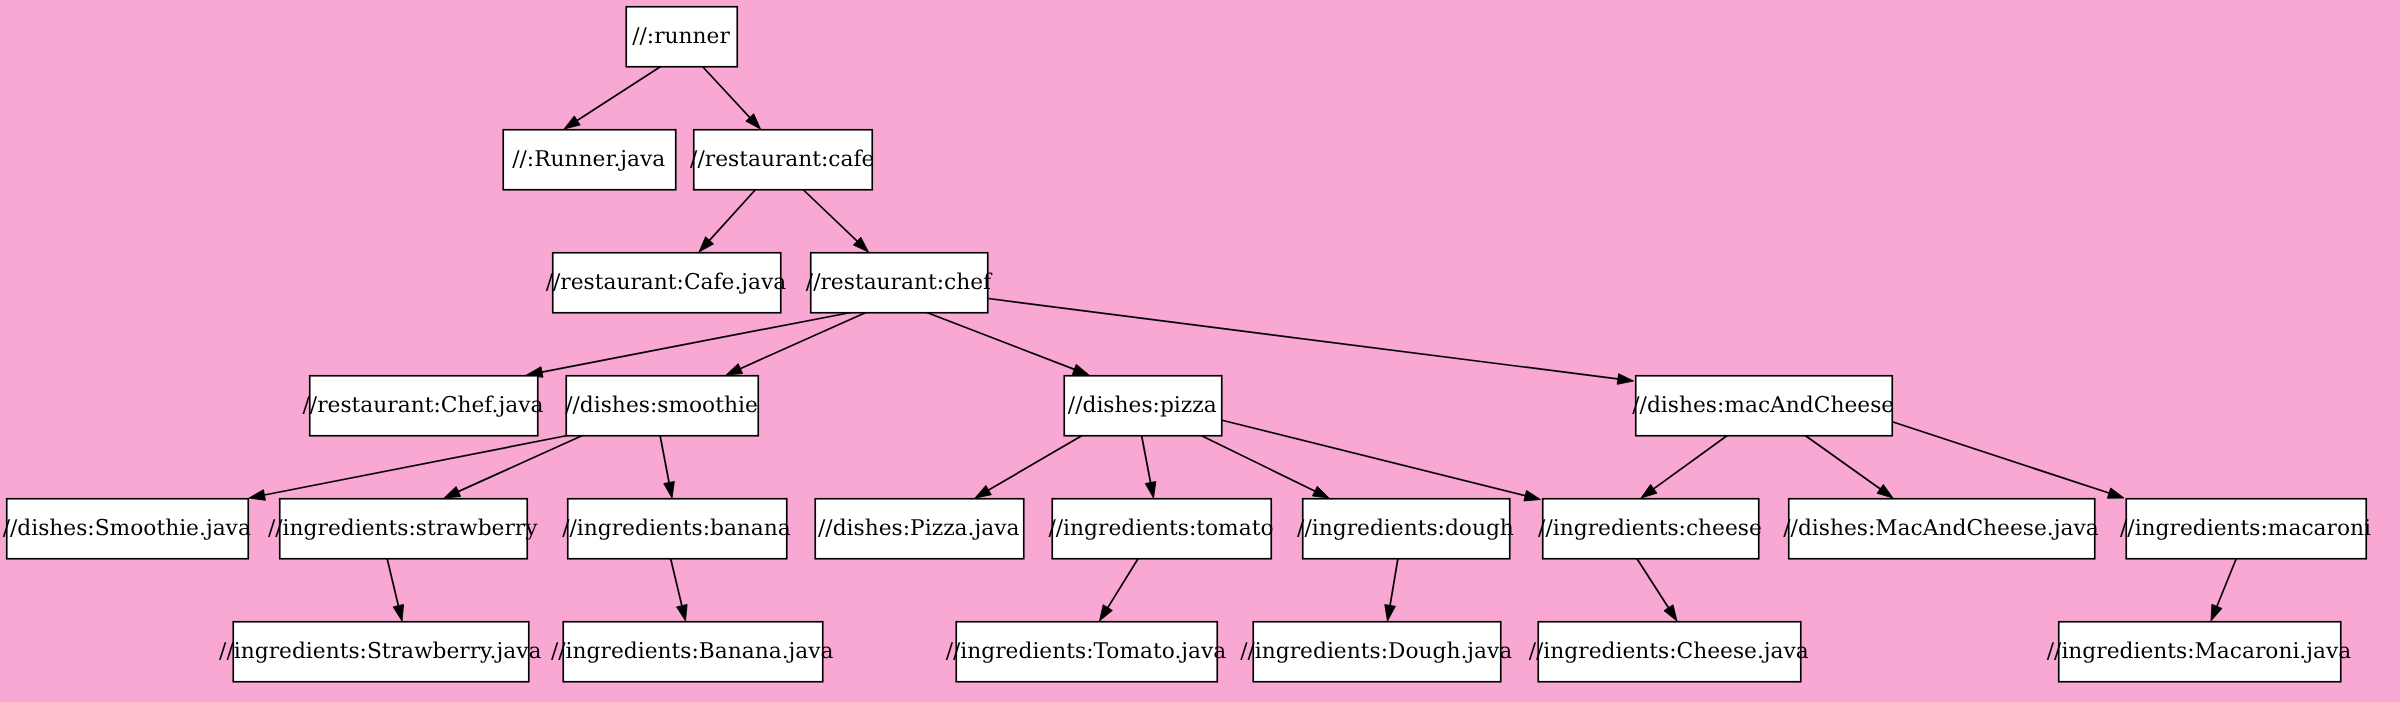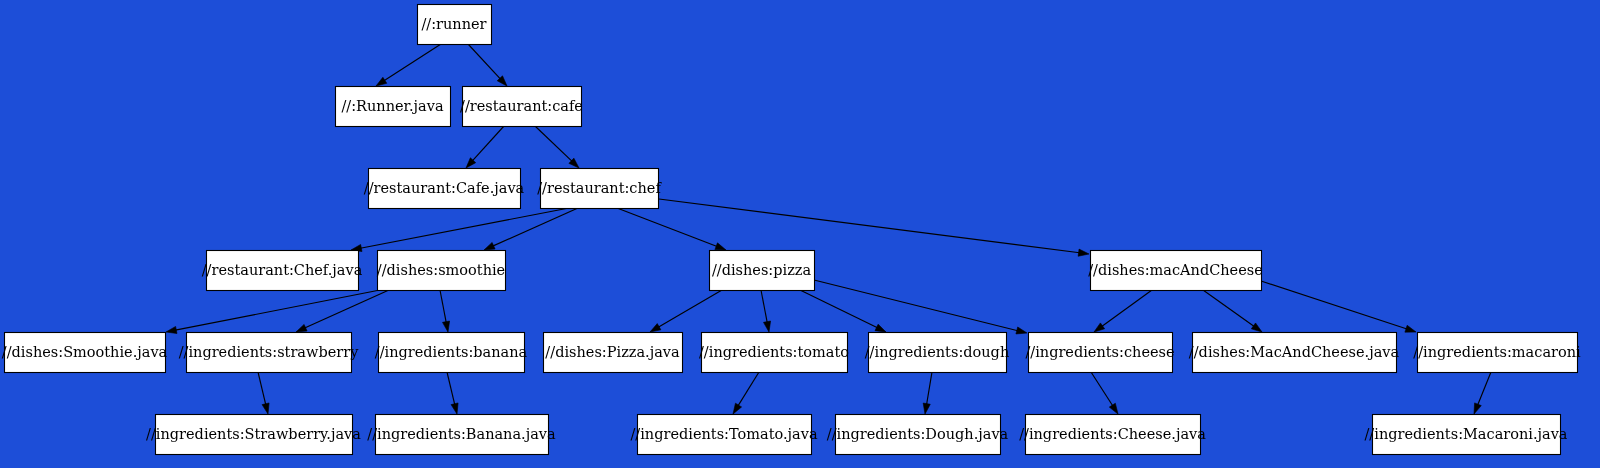--- a/index.html
+++ b/index.html
@@ -4,21 +4,21 @@
 <style>
   html, body {
     margin: 0;
     padding: 0;
     background: #ffffff;
   }
   #graph-root {
     position: relative;
     width: 1600px;
     height: 468px;
-    background: #1d4ed8;
+    background: #f9a8d4;
     overflow: hidden;
   }
   svg#graph-canvas {
     position: absolute;
     top: 0;
     left: 0;
     width: 1600px;
     height: 468px;
     display: block;
   }

